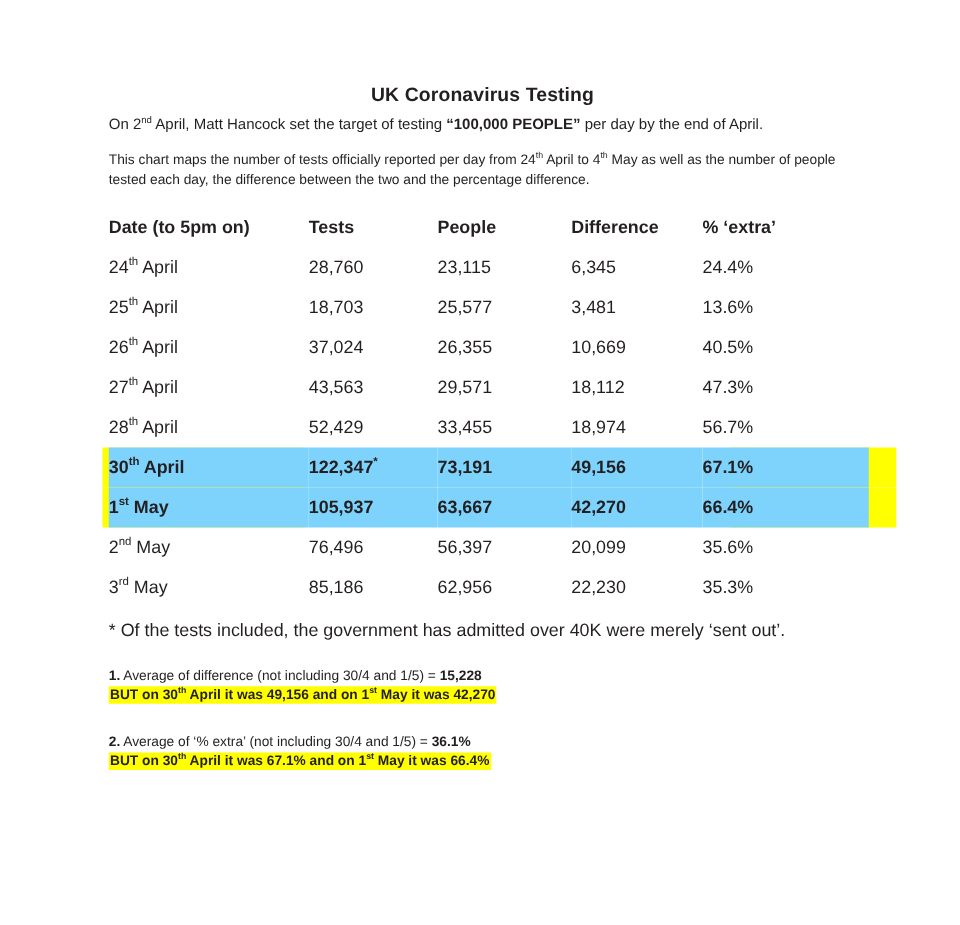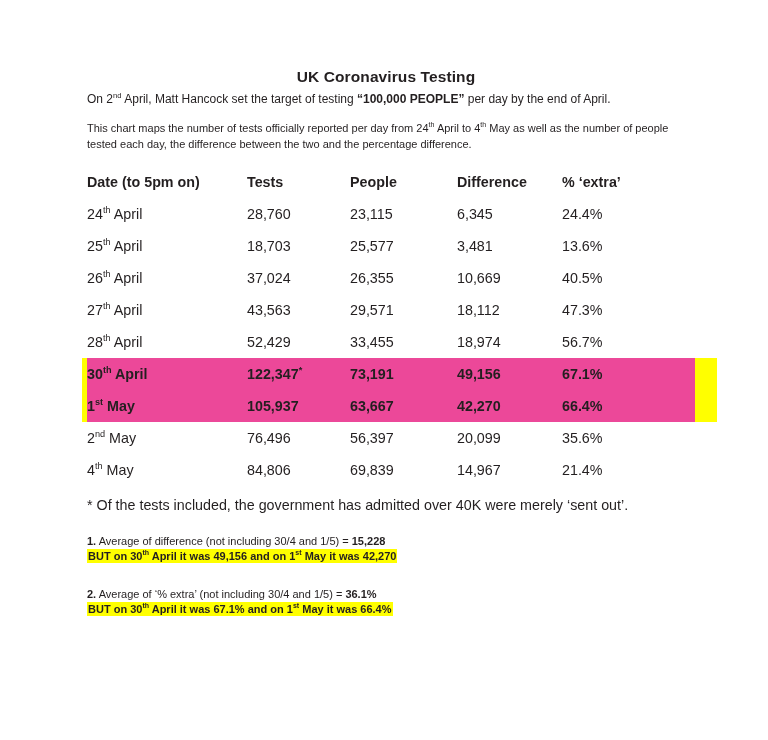--- a/index.html
+++ b/index.html
@@ -77,21 +77,21 @@
     height: 31px;
     line-height: 31px;
   }
   .col-date  { width: 160px; }
   .col-tests { width: 103px; }
   .col-people{ width: 107px; }
   .col-diff  { width: 105px; }
   .col-pct   { width: 133px; }
 
   tr.hl td {
-    background: #ec4899;
+    background: #7dd3fc;
     font-weight: bold;
   }
   tr.hl td.col-date { box-shadow: -5px 0 0 #ffff00; }
   tr.hl td:last-child { box-shadow: 22px 0 0 #ffff00; }
 
   .footnote {
     font-size: 14.3px;
     margin: 12px 0 0 0;
     line-height: 1.1;
   }
@@ -182,25 +182,25 @@
             <td class="col-pct">66.4%</td>
           </tr>
           <tr>
             <td class="col-date"><span>2</span><sup>nd</sup><span> May</span></td>
             <td class="col-tests"><span>76,496</span></td>
             <td class="col-people">56,397</td>
             <td class="col-diff">20,099</td>
             <td class="col-pct">35.6%</td>
           </tr>
           <tr>
-            <td class="col-date"><span>4</span><sup>th</sup><span> May</span></td>
-            <td class="col-tests"><span>84,806</span></td>
-            <td class="col-people">69,839</td>
-            <td class="col-diff">14,967</td>
-            <td class="col-pct">21.4%</td>
+            <td class="col-date"><span>3</span><sup>rd</sup><span> May</span></td>
+            <td class="col-tests"><span>85,186</span></td>
+            <td class="col-people">62,956</td>
+            <td class="col-diff">22,230</td>
+            <td class="col-pct">35.3%</td>
           </tr>
         </tbody>
     </table>
 
     <p class="footnote">* Of the tests included, the government has admitted over 40K were merely ‘sent out’.</p>
 
     <p class="concl">
       <b>1.</b><span> Average of difference (not including 30/4 and 1/5) = </span><b>15,228</b><br>
       <span class="mark"><span>BUT on 30</span><sup>th</sup><span> April it was 49,156 and on 1</span><sup>st</sup><span> May it was 42,270</span></span>
     </p>

